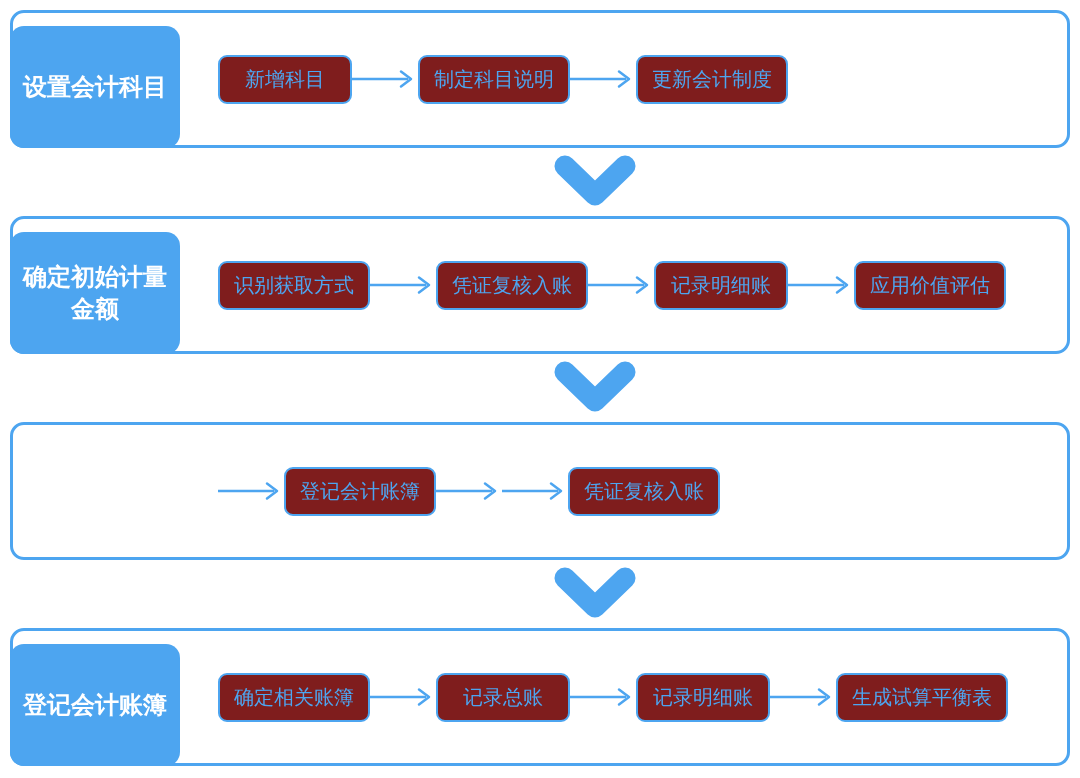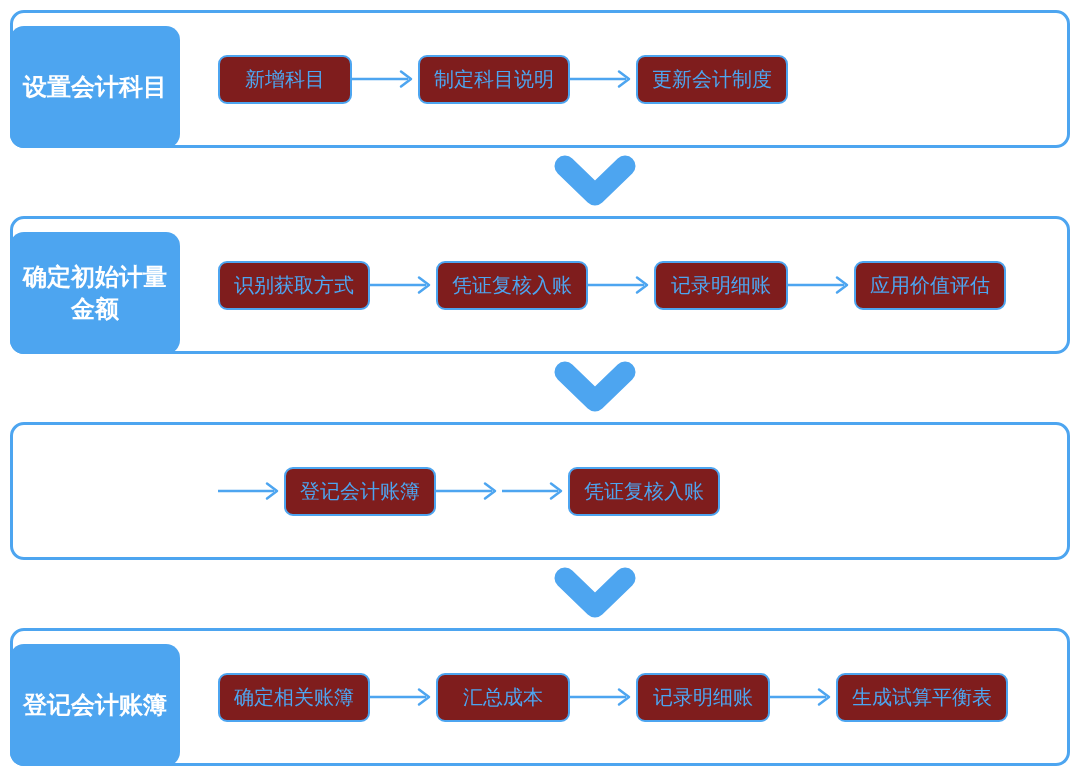--- a/index.html
+++ b/index.html
@@ -143,21 +143,21 @@
   </div>
 
   <div class="phase-row">
     <div class="phase-label">登记会计账簿</div>
     <div class="steps">
       <div class="step-box">确定相关账簿</div>
       <svg class="arrow" width="68" height="20" viewBox="0 0 68 20">
           <line x1="1" y1="10" x2="57" y2="10" stroke="#4da5f0" stroke-width="2.5"></line>
           <polyline points="50,2.5 60,10 50,17.5" fill="none" stroke="#4da5f0" stroke-width="2.5" stroke-linecap="round" stroke-linejoin="round"></polyline>
         </svg>
-      <div class="step-box">汇总成本</div>
+      <div class="step-box">记录总账</div>
       <svg class="arrow" width="68" height="20" viewBox="0 0 68 20">
           <line x1="1" y1="10" x2="57" y2="10" stroke="#4da5f0" stroke-width="2.5"></line>
           <polyline points="50,2.5 60,10 50,17.5" fill="none" stroke="#4da5f0" stroke-width="2.5" stroke-linecap="round" stroke-linejoin="round"></polyline>
         </svg>
       <div class="step-box">记录明细账</div>
       <svg class="arrow" width="68" height="20" viewBox="0 0 68 20">
           <line x1="1" y1="10" x2="57" y2="10" stroke="#4da5f0" stroke-width="2.5"></line>
           <polyline points="50,2.5 60,10 50,17.5" fill="none" stroke="#4da5f0" stroke-width="2.5" stroke-linecap="round" stroke-linejoin="round"></polyline>
         </svg>
       <div class="step-box">生成试算平衡表</div>

